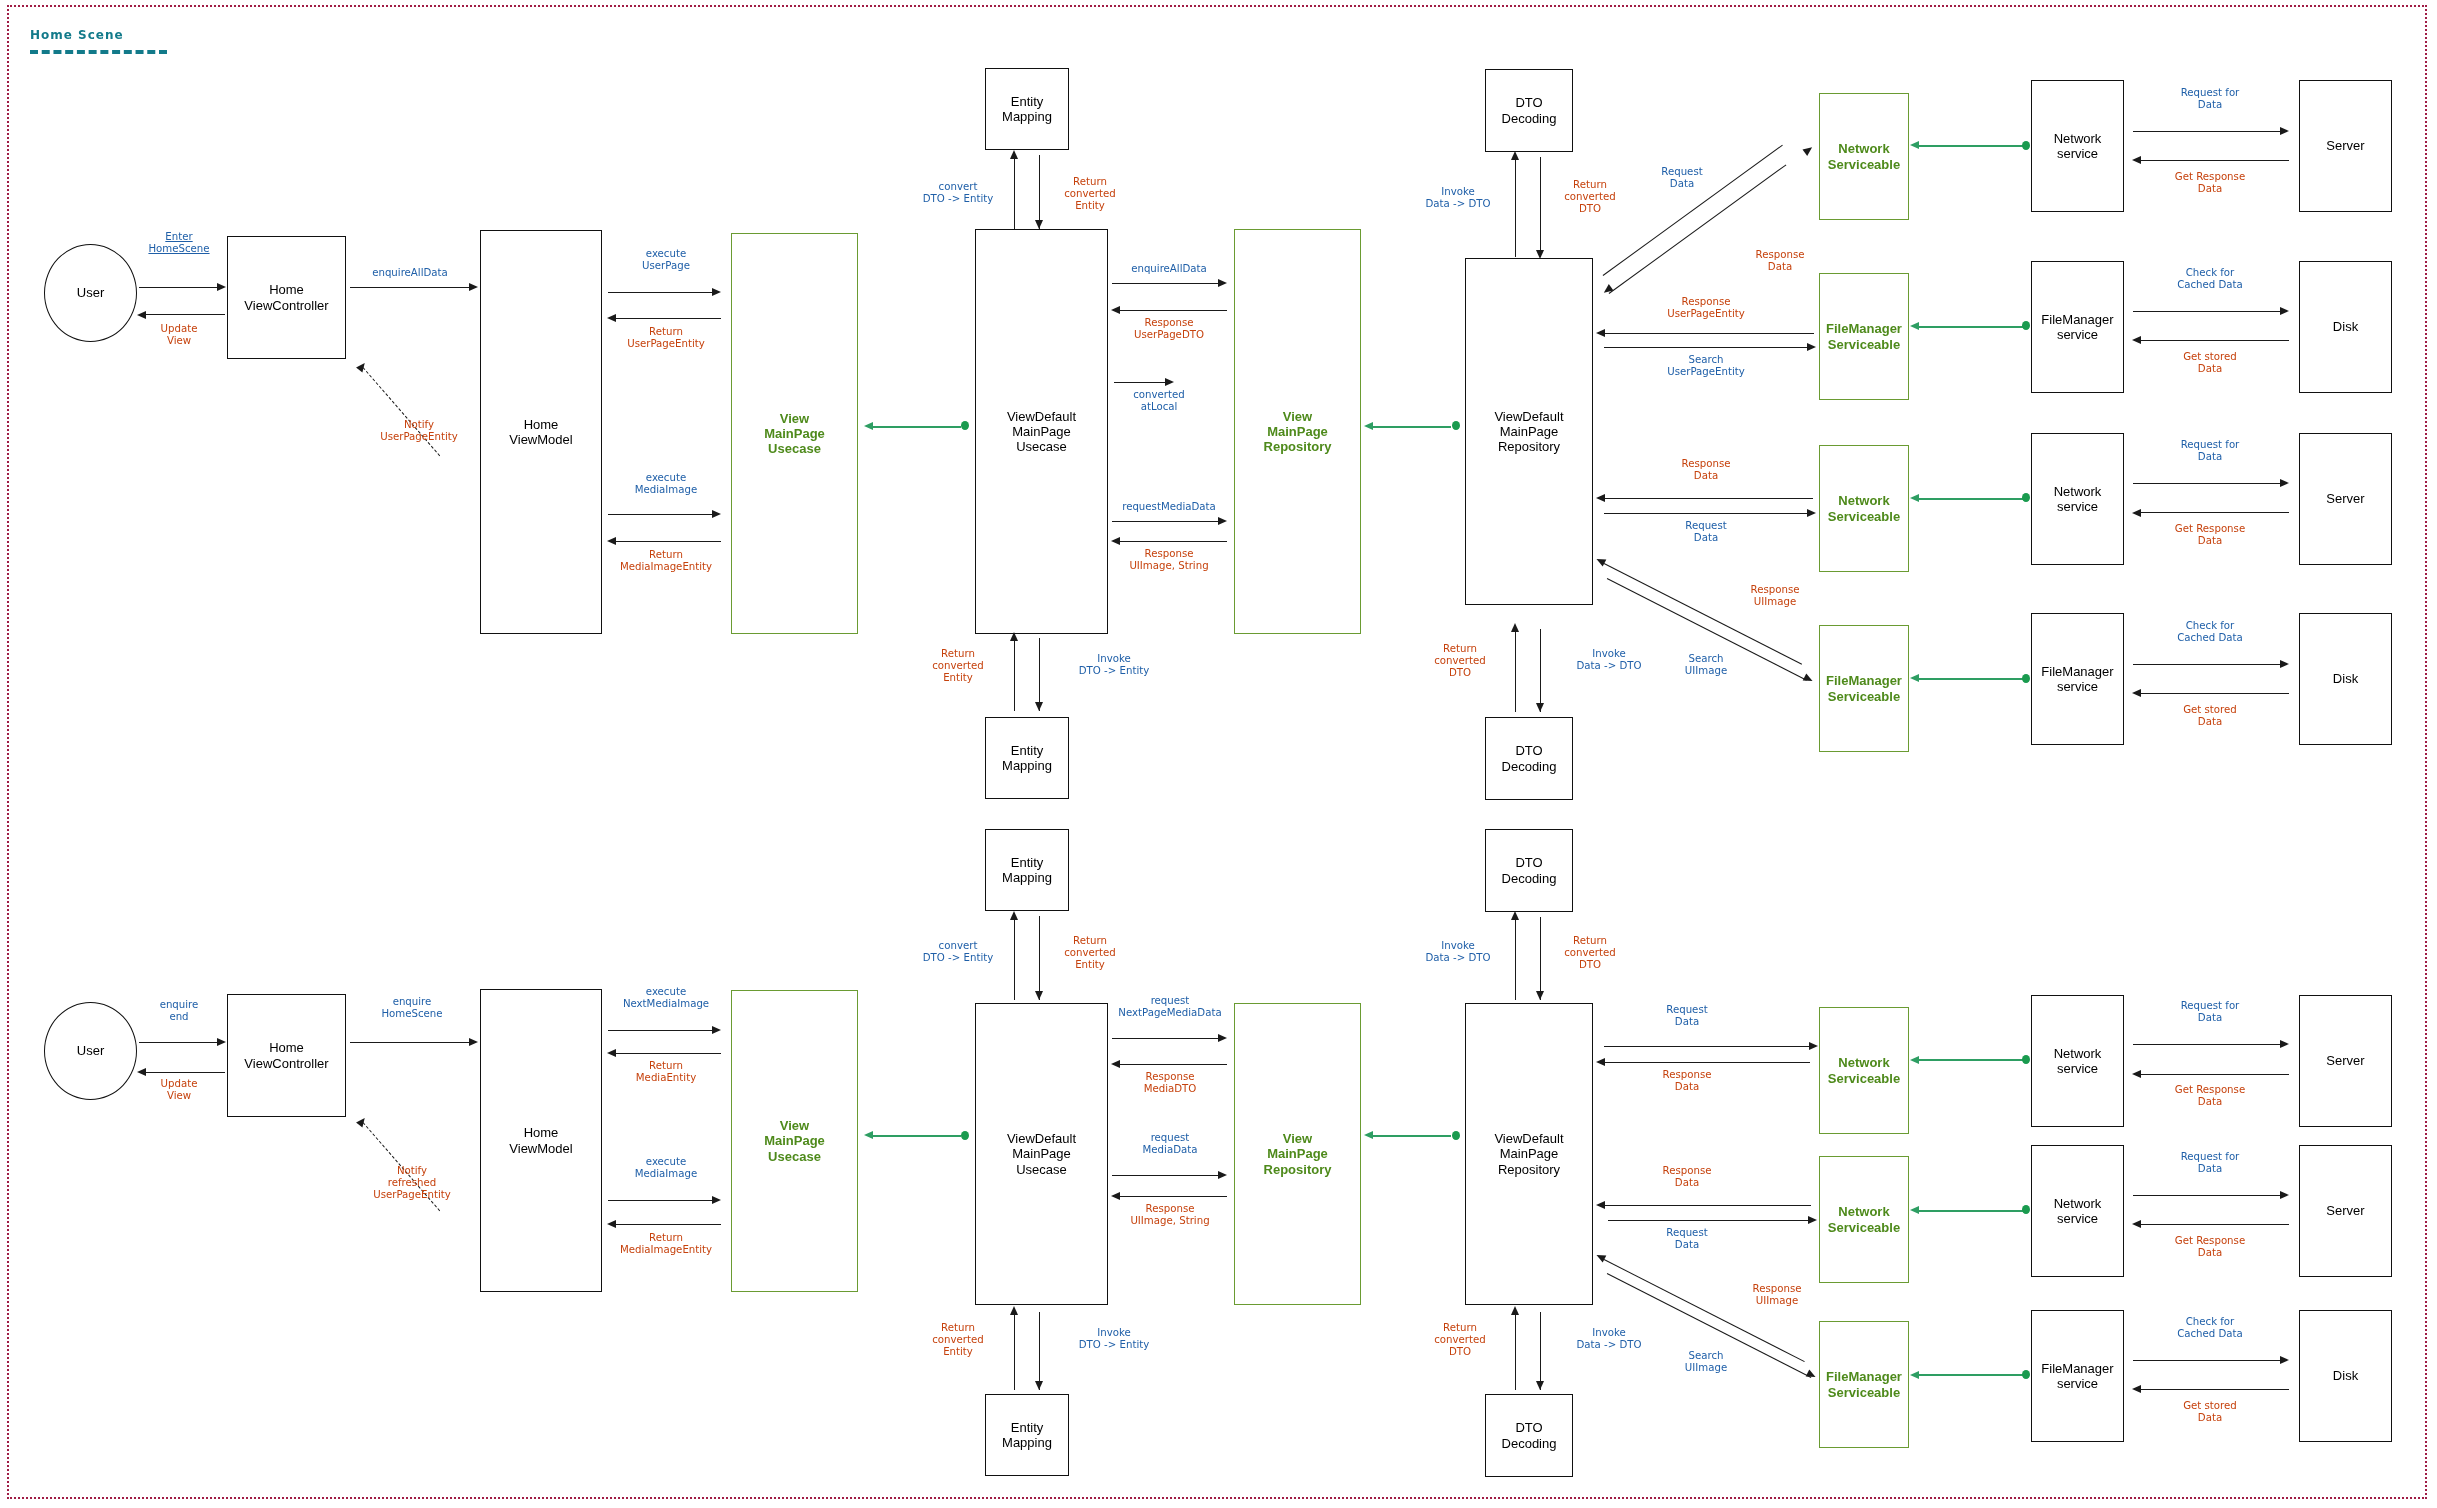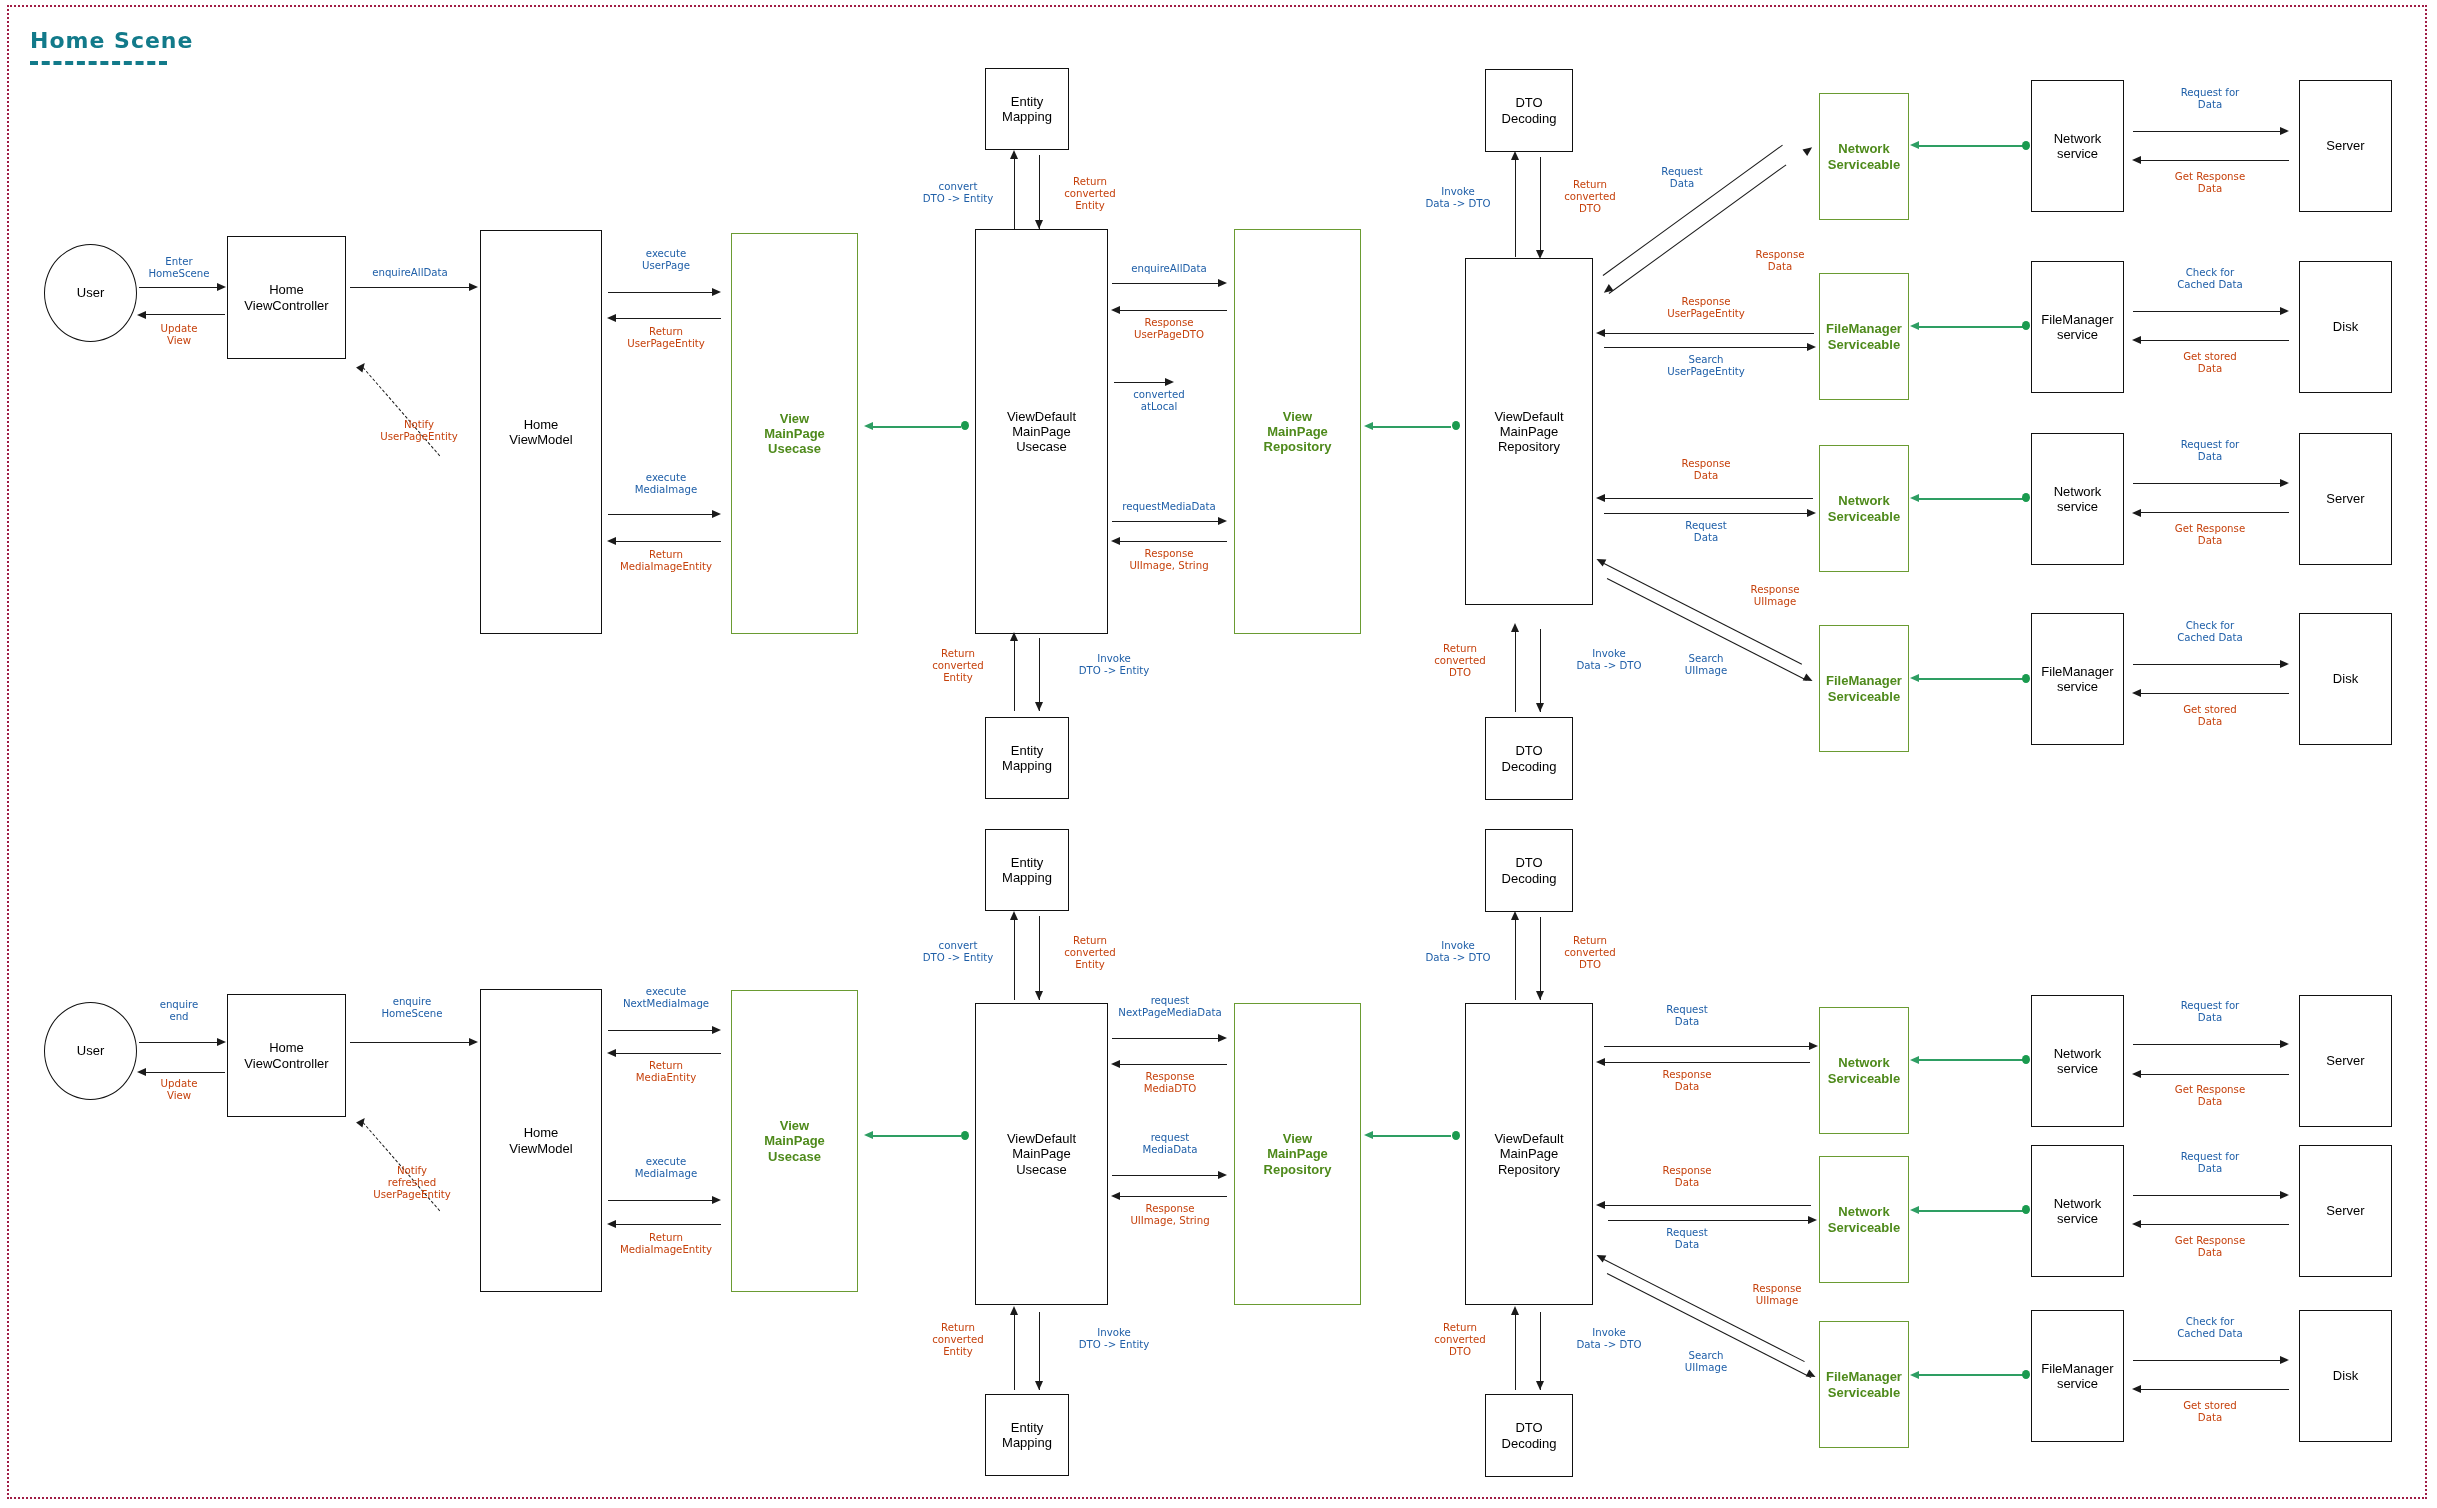--- a/index.html
+++ b/index.html
@@ -15,21 +15,21 @@
     position:absolute;left:6.8px;top:4.9px;
     width:2420px;height:1494px;
     border:2.4px dotted #a01c45;
     box-sizing:border-box;
     pointer-events:none;
   }
   
   #title-block{position:absolute;left:30px;top:28px;}
   #scene-title{
     font-family:"DejaVu Sans",sans-serif;
-    font-size:22px;color:#127a8a;letter-spacing:1px;font-weight:600;
+    font-size:12px;color:#127a8a;letter-spacing:1px;font-weight:600;
     white-space:nowrap;
   }
   #title-underline{
     margin-top:7.8px;width:137px;height:0;
     border-top:4.4px dashed #127a8a;
   }
   
   .node{
     position:absolute;box-sizing:border-box;
     border:1.2px solid #111;
@@ -189,21 +189,21 @@
   <div class="node" style="left:2031px;top:613px;width:93px;height:132px;">
     <span class="label">FileManager
 service</span>
   </div>
   <div class="node" style="left:2299px;top:613px;width:93px;height:132px;">
     <span class="label">Disk</span>
   </div>
 
   <div class="ln" style="left:139px;top:287px;width:80px;"></div>
   <div class="arrowhead r" style="left:217px;top:283px;"></div>
-  <div class="elabel blue" style="left:179px;top:256px;width:93px;">Enter
+  <div class="elabel blue" style="left:179px;top:231px;width:93px;text-decoration:underline;">Enter
 HomeScene</div>
 
   <div class="ln" style="left:146px;top:314px;width:79px;"></div>
   <div class="arrowhead l" style="left:137px;top:311px;"></div>
   <div class="elabel orange" style="left:179px;top:323px;width:93px;">Update
 View</div>
 
   <div class="ln" style="left:350px;top:287px;width:122px;"></div>
   <div class="arrowhead r" style="left:469px;top:283px;"></div>
   <div class="elabel blue" style="left:410px;top:267px;width:146px;">enquireAllData</div>

